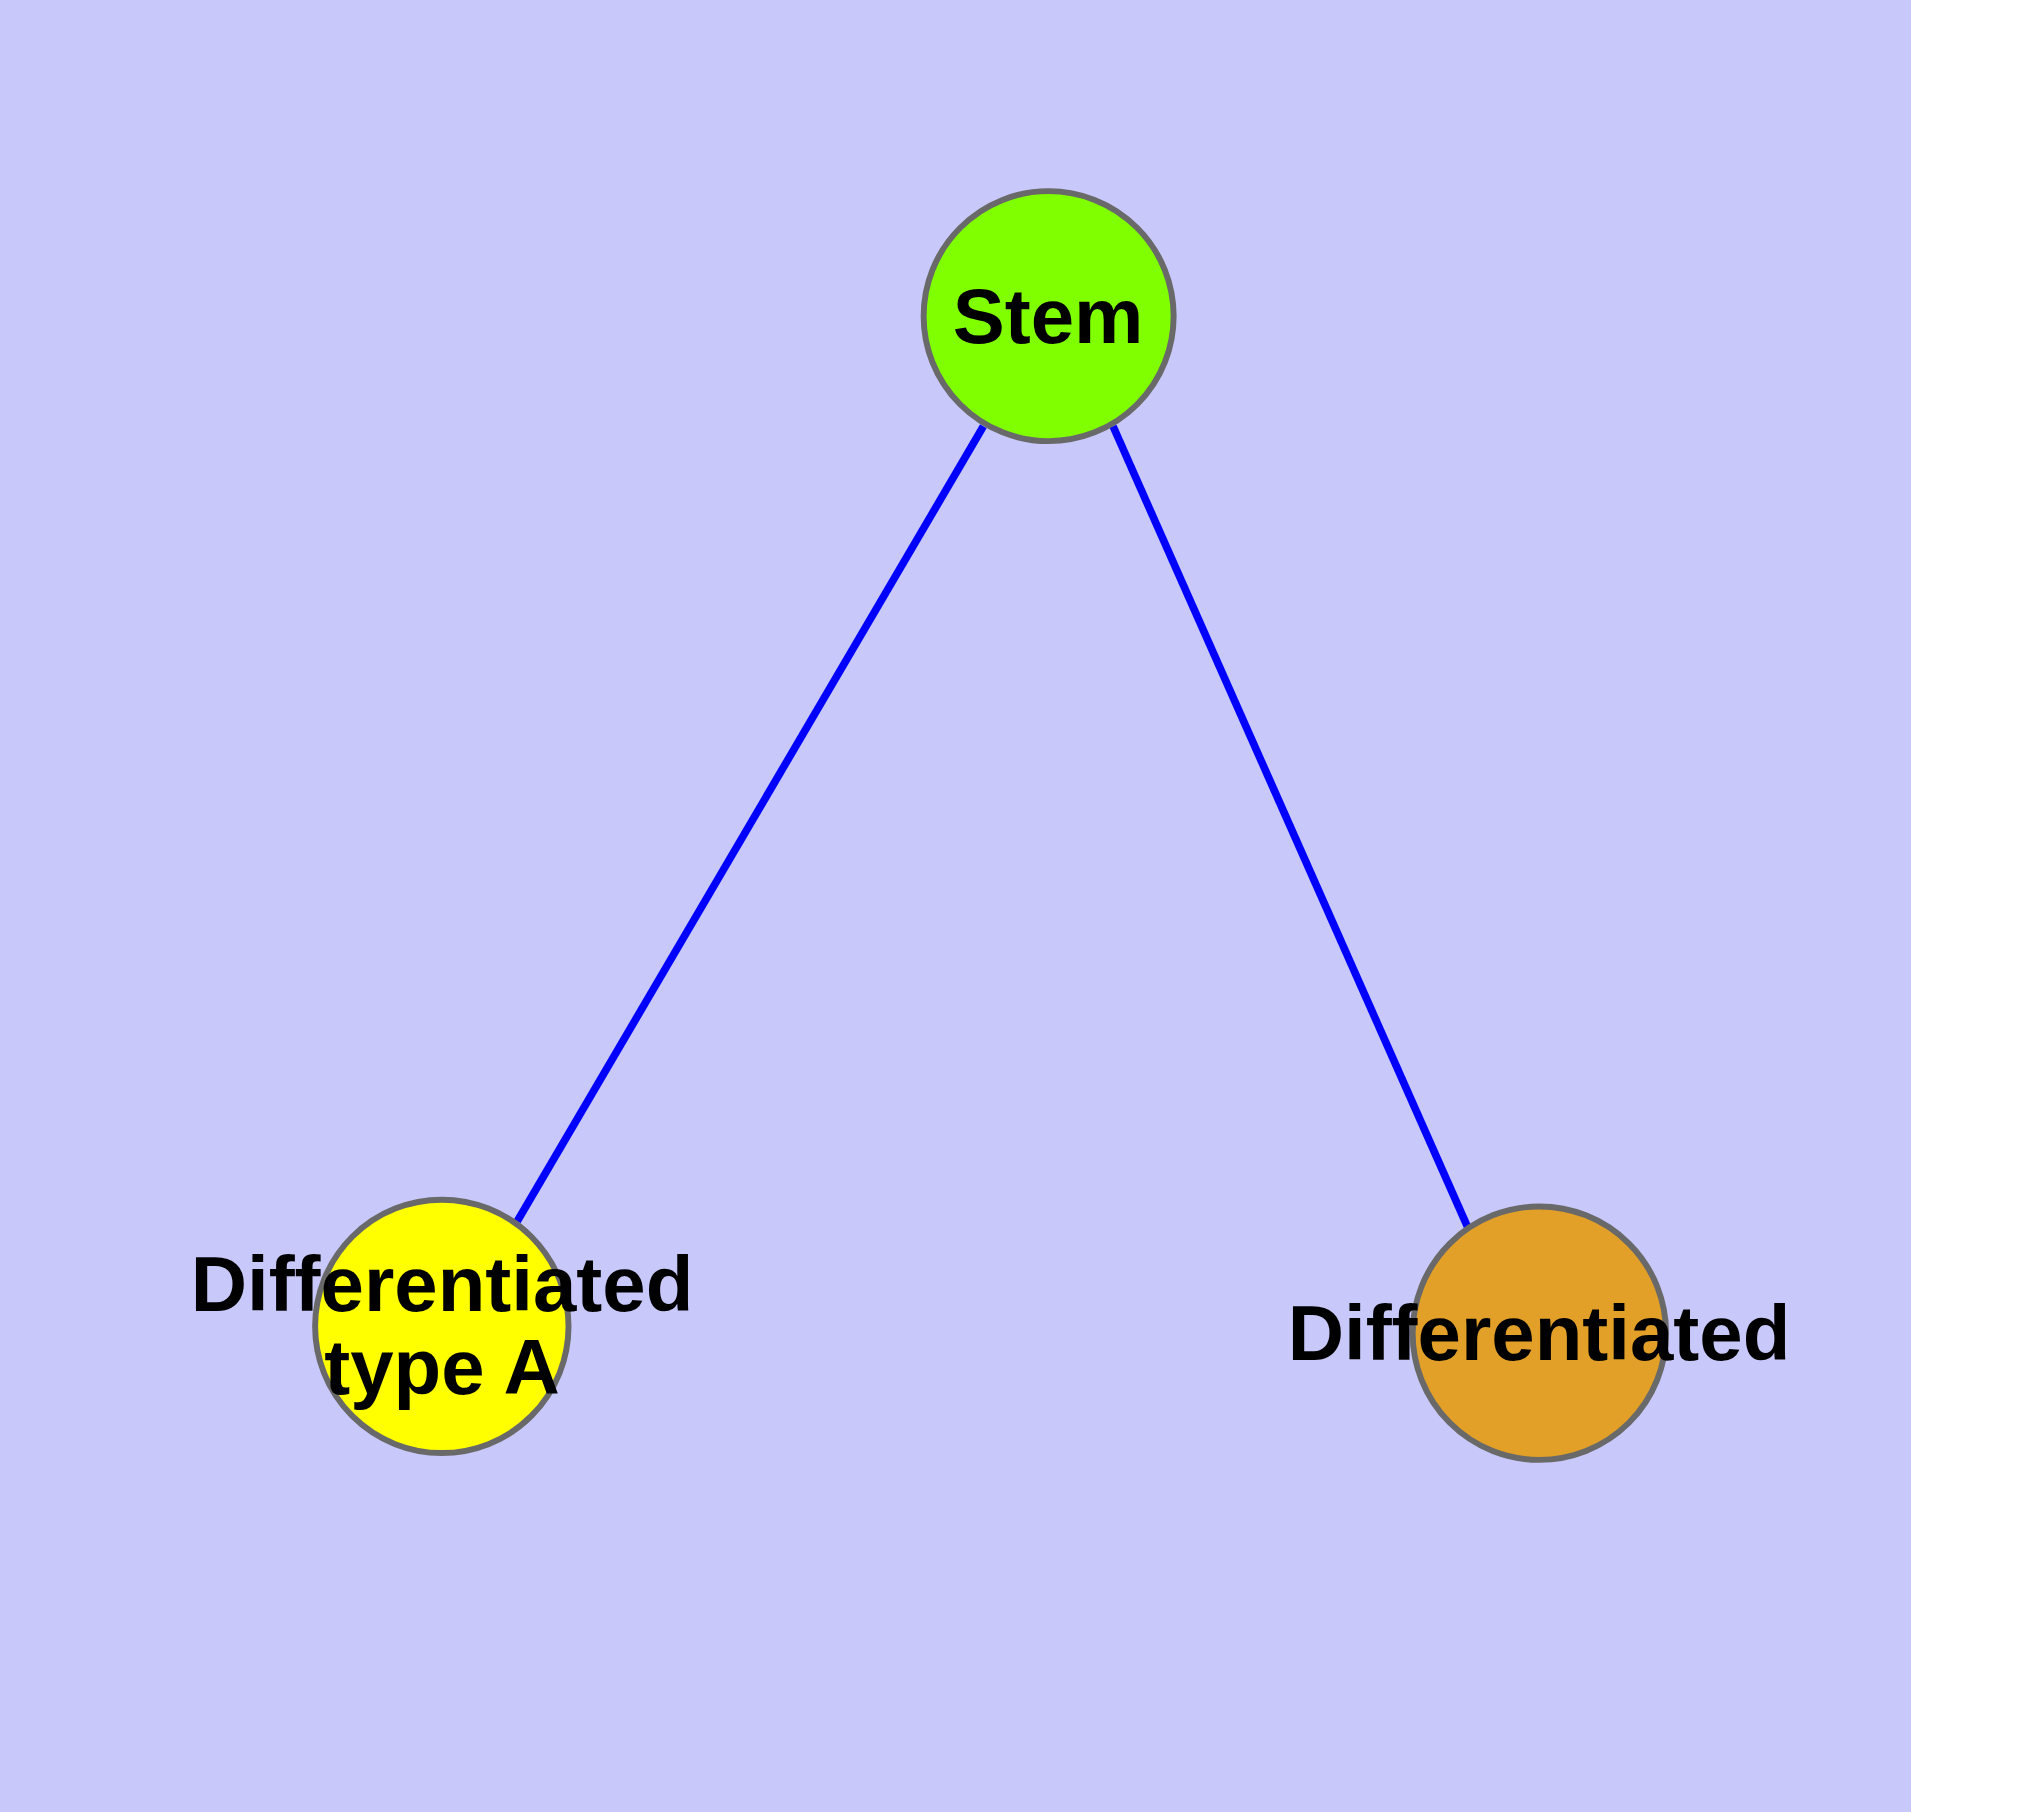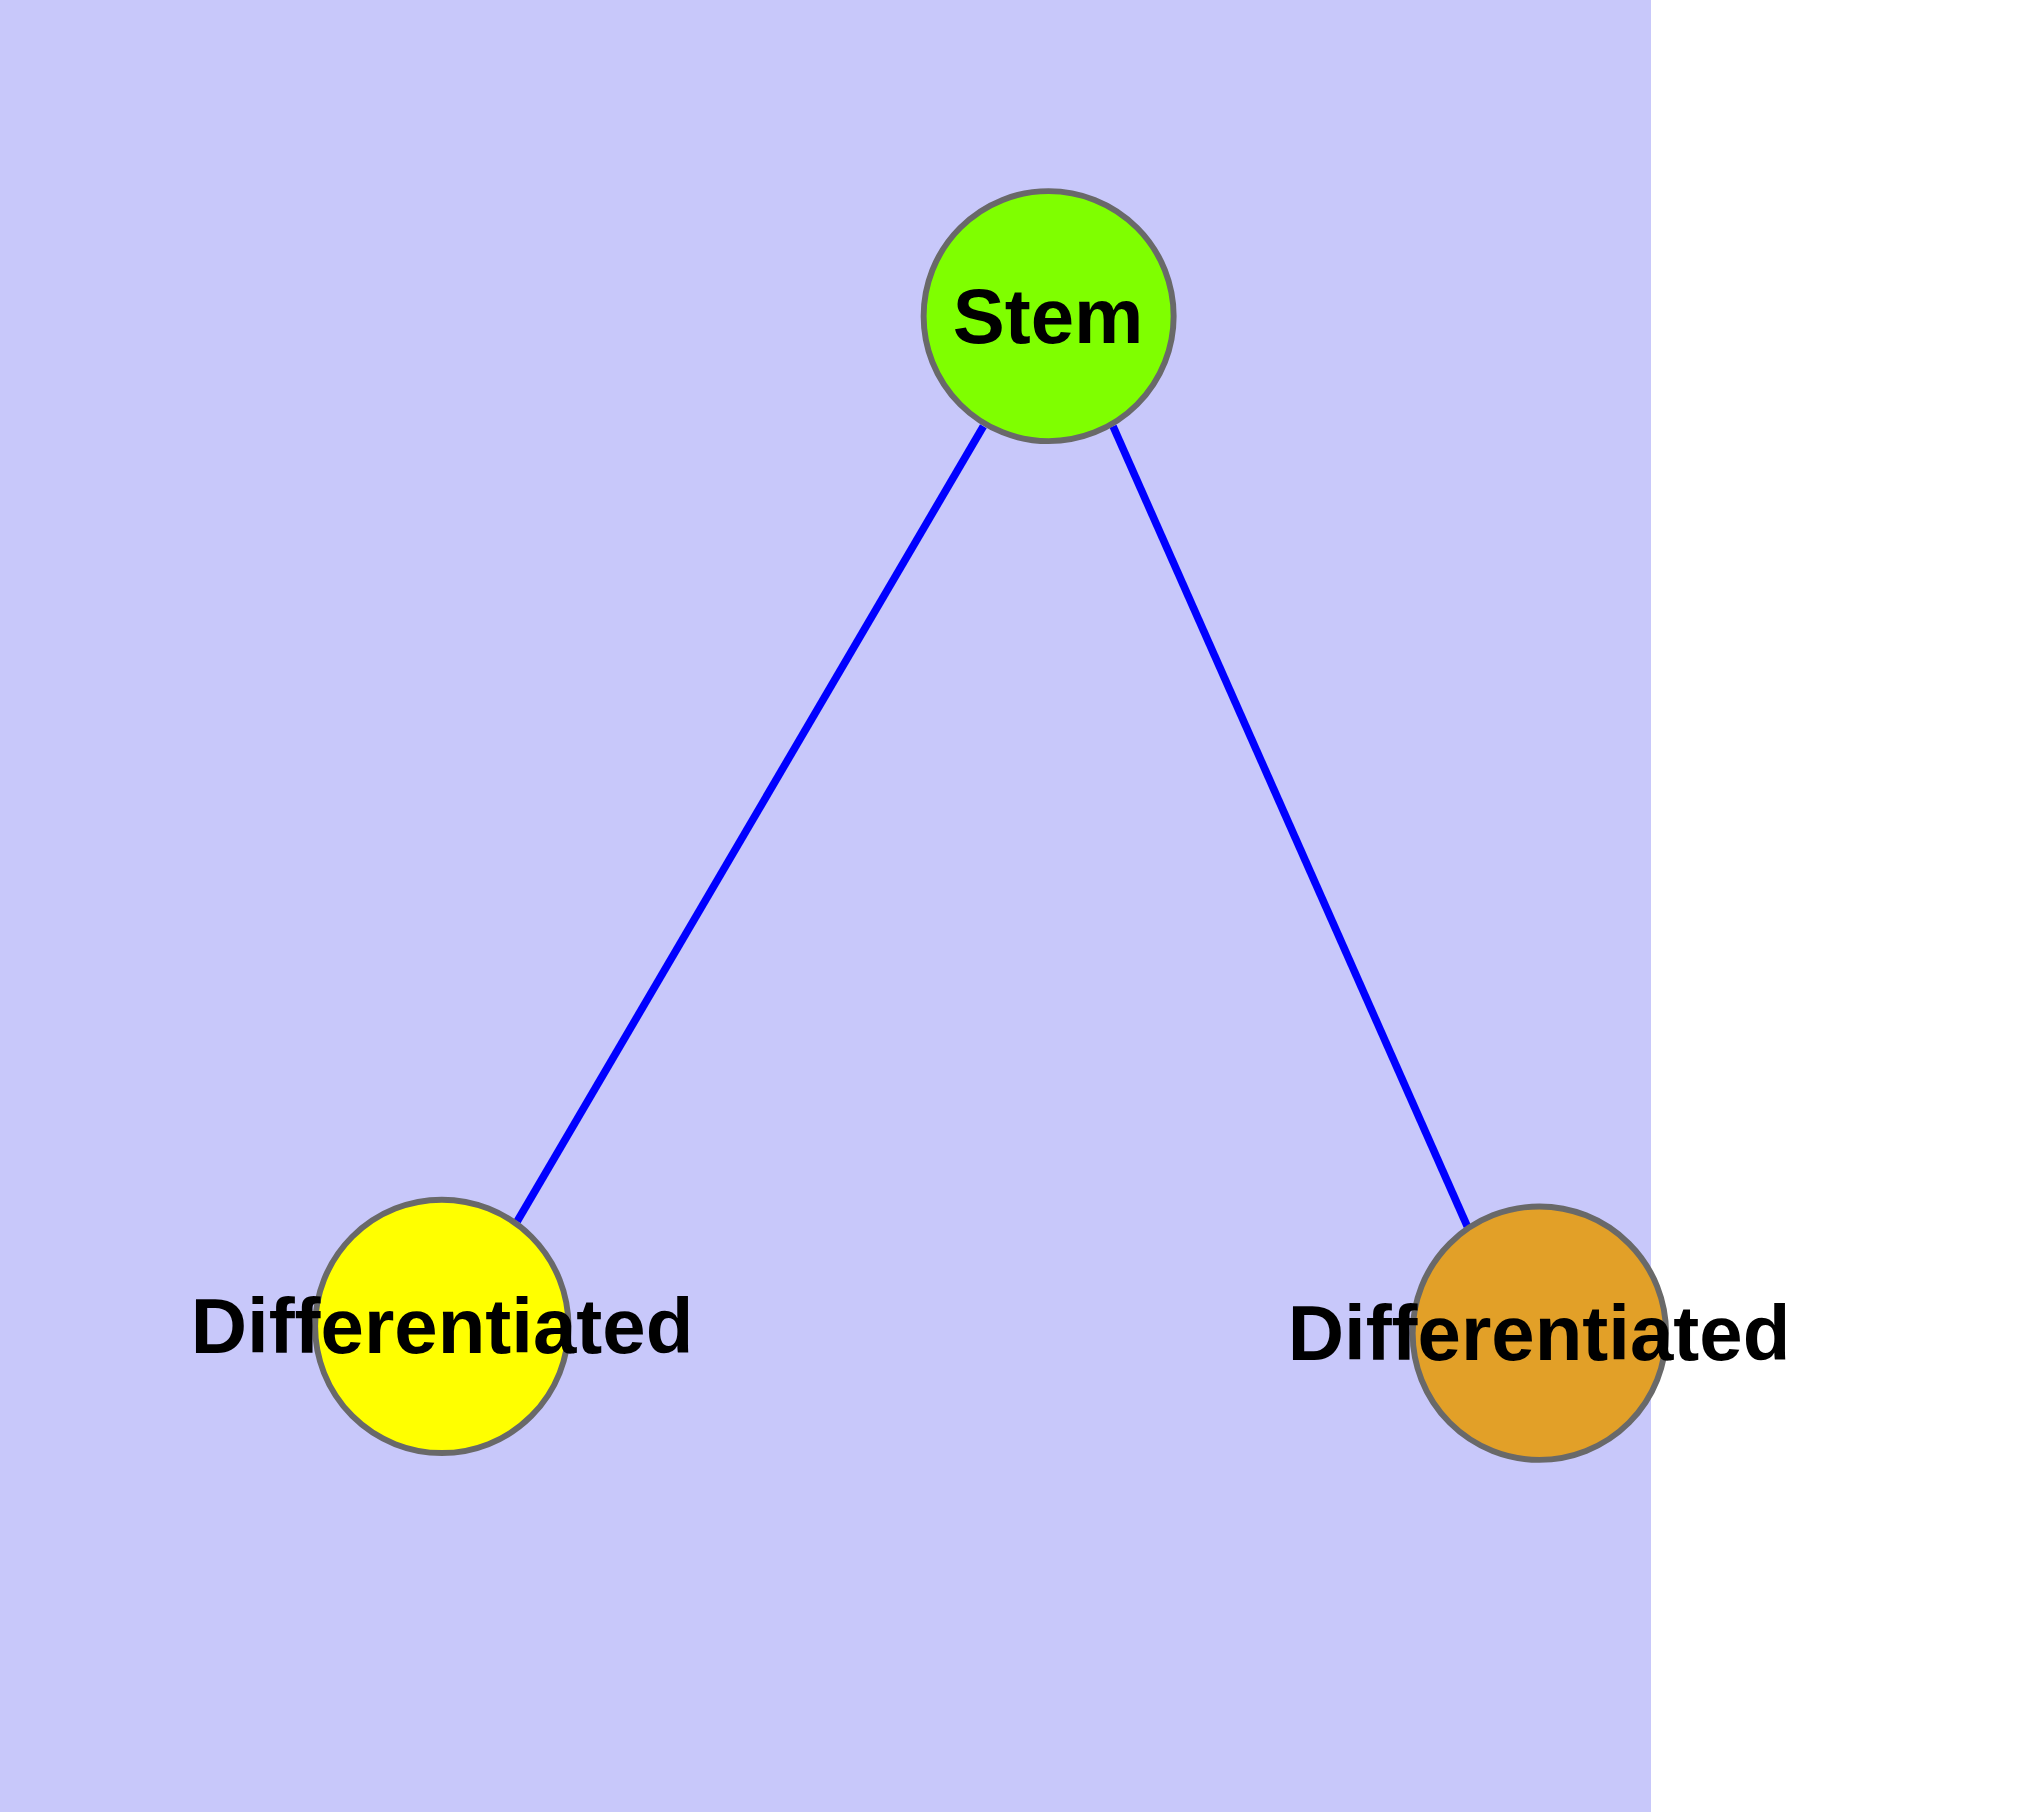--- a/index.html
+++ b/index.html
@@ -7,21 +7,21 @@
     padding: 0;
   }
   body {
     width: 2021px;
     height: 1812px;
     overflow: hidden;
     font-family: "Liberation Sans", sans-serif;
   }
   #graph-canvas {
     position: relative;
-    width: 1651px;
+    width: 1911px;
     height: 1812px;
     background: #c8c8fa;
   }
   #graph-svg {
     position: absolute;
     top: 0;
     left: 0;
     width: 2021px;
     height: 1812px;
   }
@@ -49,18 +49,18 @@
       </g>
     <g id="node-layer">
         <circle cx="1237" cy="373" r="147.5" fill="#7fff00" stroke="#696969" stroke-width="7"></circle>
         <circle cx="521" cy="1565" r="149.5" fill="#ffff00" stroke="#696969" stroke-width="7"></circle>
         <circle cx="1816" cy="1573" r="149.5" fill="#e2a028" stroke="#696969" stroke-width="7"></circle>
       </g>
   </svg>
 
   <div id="label-layer">
       <div class="node-label" style="left: 1048px; top: 316px; font-size: 78px; color: rgb(0, 0, 0);"><div>Stem</div></div>
-      <div class="node-label" style="left: 442px; top: 1326px; font-size: 78px; color: rgb(0, 0, 0);"><div>Differentiated</div></div>
+      <div class="node-label" style="left: 442px; top: 1326px; font-size: 78px; color: rgb(0, 0, 0);"><div>Differentiated</div><div>type A</div></div>
       <div class="node-label" style="left: 1539px; top: 1333px; font-size: 78px; color: rgb(0, 0, 0);"><div>Differentiated</div></div>
     </div>
 
 </div>
 
 
 </body></html>

